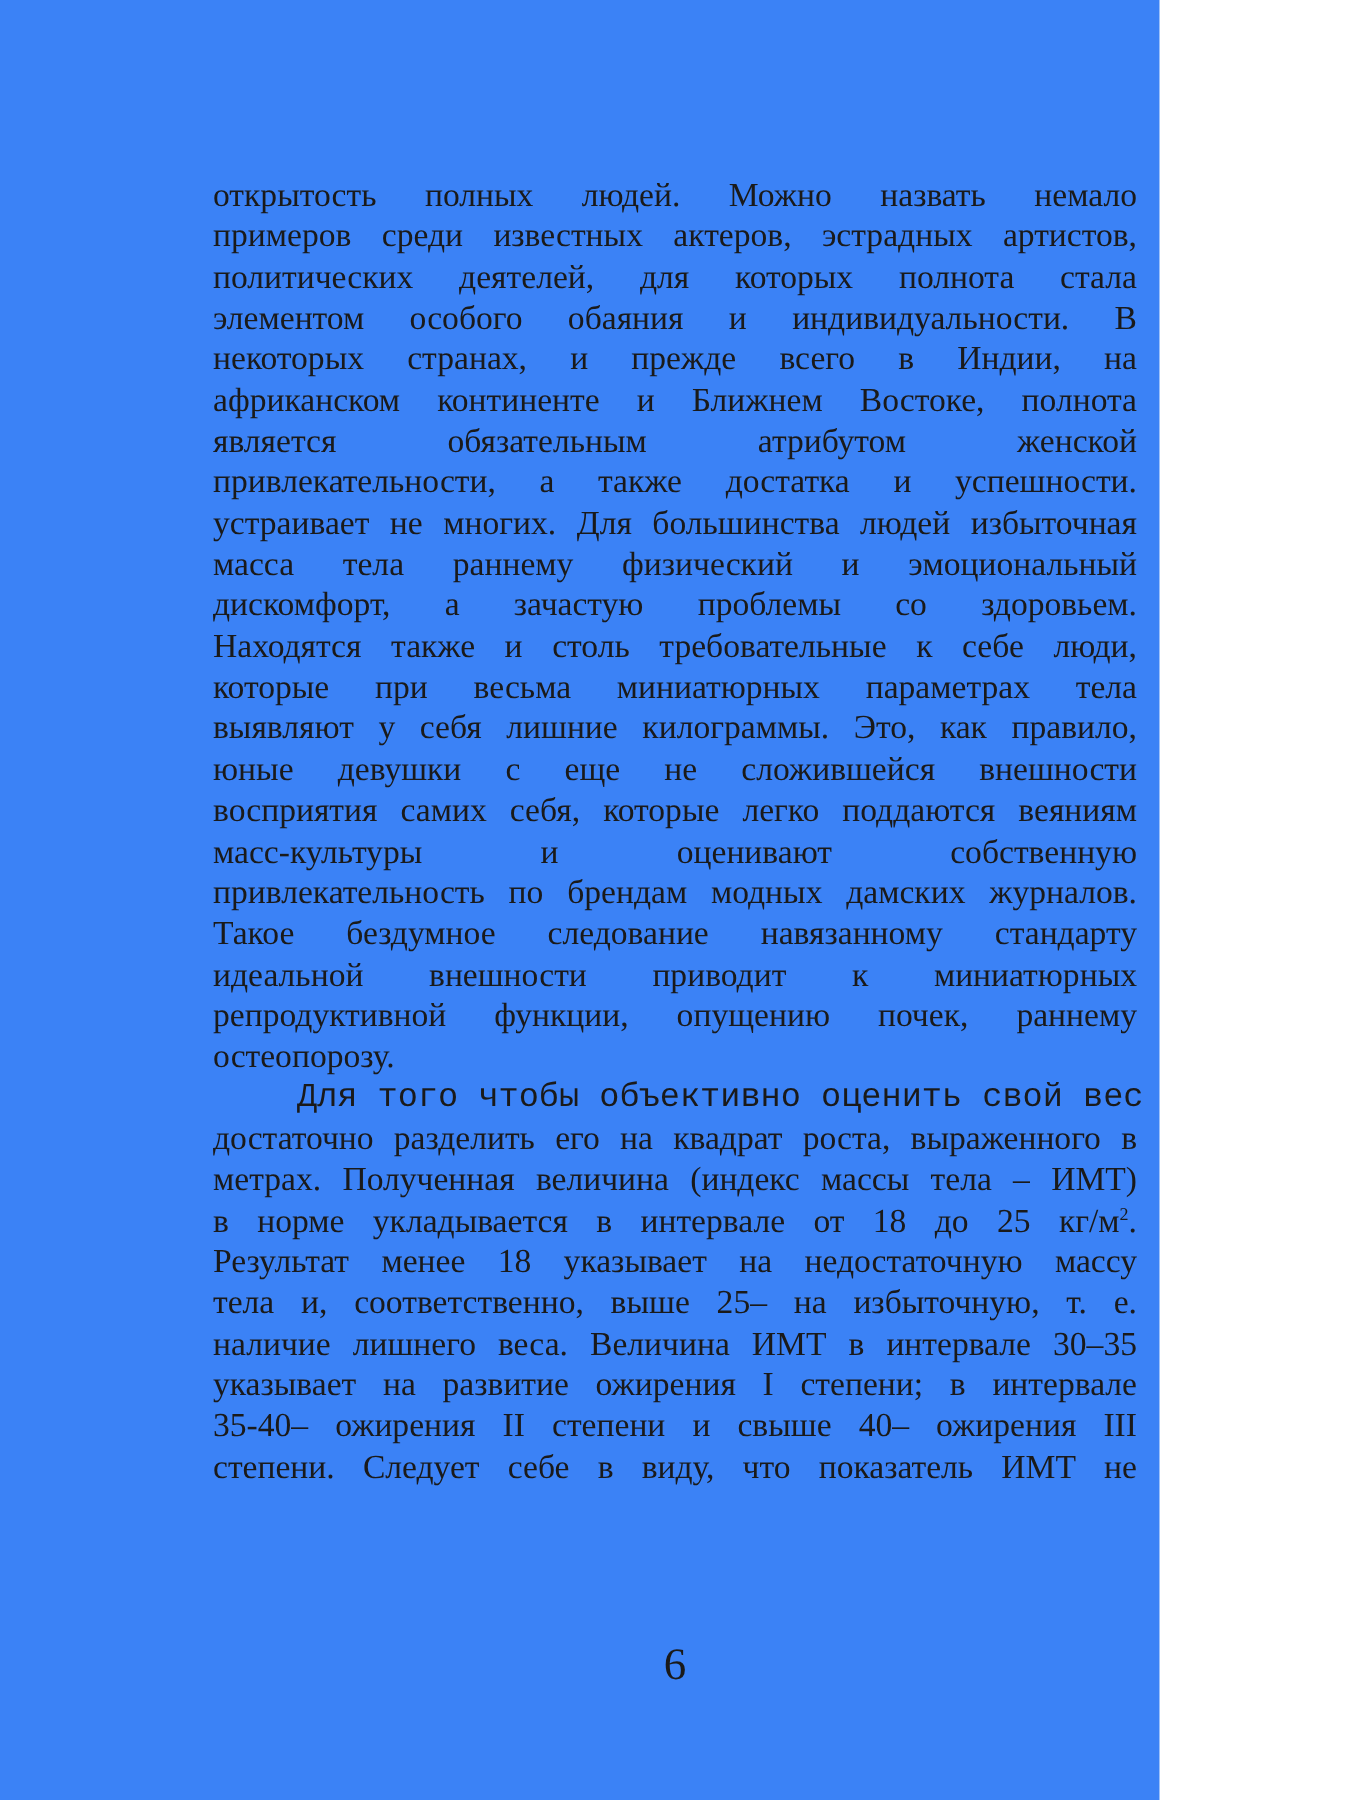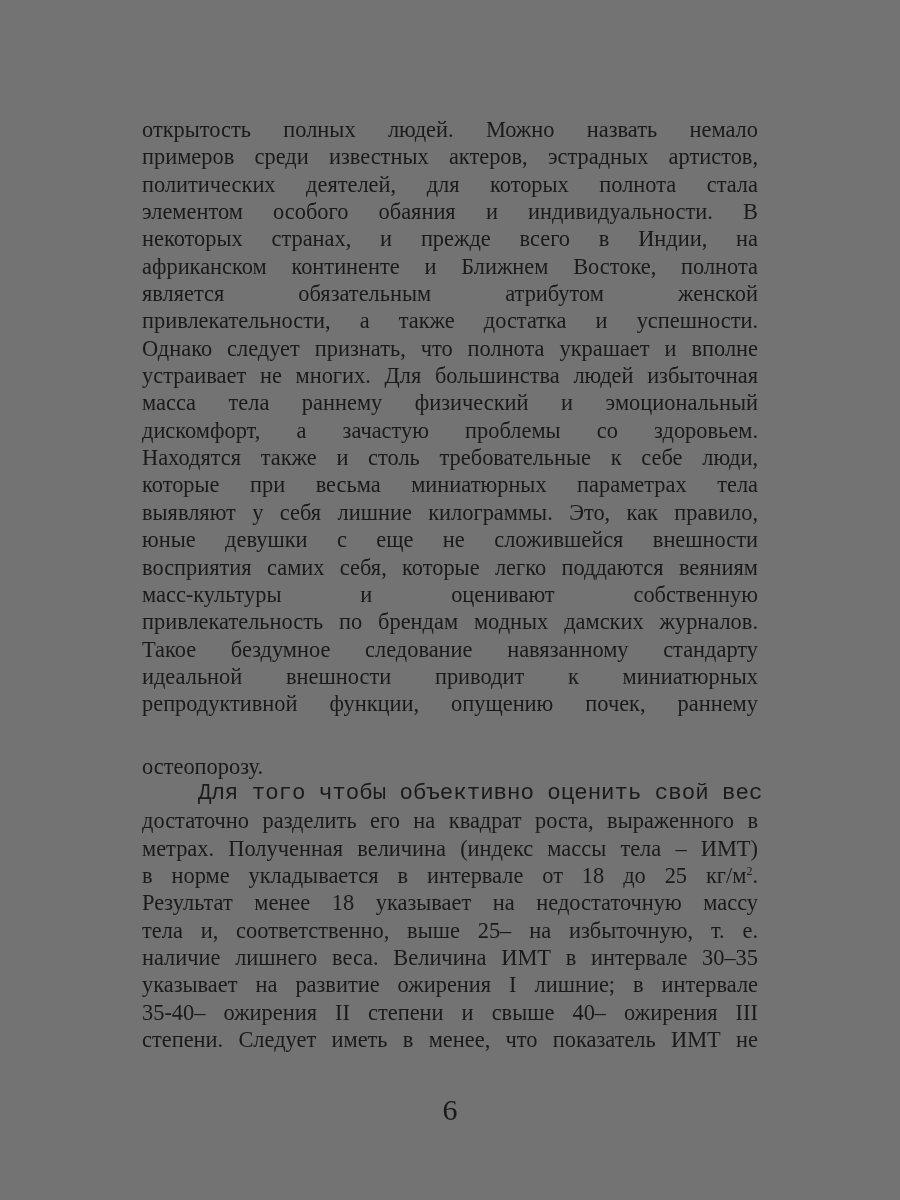--- a/index.html
+++ b/index.html
@@ -11,42 +11,41 @@
       width: 900px;
       height: 1200px;
       position: relative;
       overflow: hidden;
       font-family: "Liberation Serif", "DejaVu Serif", serif;
       color: #1a1a1a;
     }
     .page {
       position: absolute;
       left: 0; top: 0;
-      width: 900px; height: 1200px;
-      background: #737373;
+      width: 773px; height: 1200px;
+      background: #3b82f6;
     }
     .text-block {
       position: absolute;
       left: 142px;
       top: 116px;
       width: 616px;
     }
     .line {
       display: block;
       height: 27.35px;
       line-height: 27.35px;
       font-size: 22.4px;
       text-align: justify;
       text-align-last: justify;
       white-space: nowrap;
       overflow: visible;
     }
     .line.last {
       text-align-last: left;
-      margin-top: 35px;
     }
     .line.indent {
       padding-left: 56px;
       font-family: Liberation Mono, monospace;
     }
     sup.sup {
       font-size: 12px;
       vertical-align: 8px;
       line-height: 0;
     }
@@ -67,21 +66,20 @@
 <div class="page">
   <div class="text-block">
     <span class="line">открытость полных людей. Можно назвать немало</span>
     <span class="line">примеров среди известных актеров, эстрадных артистов,</span>
     <span class="line">политических деятелей, для которых полнота стала</span>
     <span class="line">элементом особого обаяния и индивидуальности. В</span>
     <span class="line">некоторых странах, и прежде всего в Индии, на</span>
     <span class="line">африканском континенте и Ближнем Востоке, полнота</span>
     <span class="line">является обязательным атрибутом женской</span>
     <span class="line">привлекательности, а также достатка и успешности.</span>
-    <span class="line">Однако следует признать, что полнота украшает и вполне</span>
     <span class="line">устраивает не многих. Для большинства людей избыточная</span>
     <span class="line">масса тела раннему физический и эмоциональный</span>
     <span class="line">дискомфорт, а зачастую проблемы со здоровьем.</span>
     <span class="line">Находятся также и столь требовательные к себе люди,</span>
     <span class="line">которые при весьма миниатюрных параметрах тела</span>
     <span class="line">выявляют у себя лишние килограммы. Это, как правило,</span>
     <span class="line">юные девушки с еще не сложившейся внешности</span>
     <span class="line">восприятия самих себя, которые легко поддаются веяниям</span>
     <span class="line">масс-культуры и оценивают собственную</span>
     <span class="line">привлекательность по брендам модных дамских журналов.</span>
@@ -89,19 +87,19 @@
     <span class="line">идеальной внешности приводит к миниатюрных</span>
     <span class="line">репродуктивной функции, опущению почек, раннему</span>
     <span class="line last">остеопорозу.</span>
     <span class="line indent">Для того чтобы объективно оценить свой вес</span>
     <span class="line">достаточно разделить его на квадрат роста, выраженного в</span>
     <span class="line">метрах. Полученная величина (индекс массы тела – ИМТ)</span>
     <span class="line"><span>в норме укладывается в интервале от 18 до 25 кг/м</span><sup class="sup">2</sup><span>.</span></span>
     <span class="line">Результат менее 18 указывает на недостаточную массу</span>
     <span class="line">тела и, соответственно, выше 25– на избыточную, т. е.</span>
     <span class="line">наличие лишнего веса. Величина ИМТ в интервале 30–35</span>
-    <span class="line">указывает на развитие ожирения I лишние; в интервале</span>
+    <span class="line">указывает на развитие ожирения I степени; в интервале</span>
     <span class="line">35-40– ожирения II степени и свыше 40– ожирения III</span>
-    <span class="line">степени. Следует иметь в менее, что показатель ИМТ не</span>
+    <span class="line">степени. Следует себе в виду, что показатель ИМТ не</span>
   </div>
 
   <div class="page-number">6</div>
 </div>
 
 </body></html>

